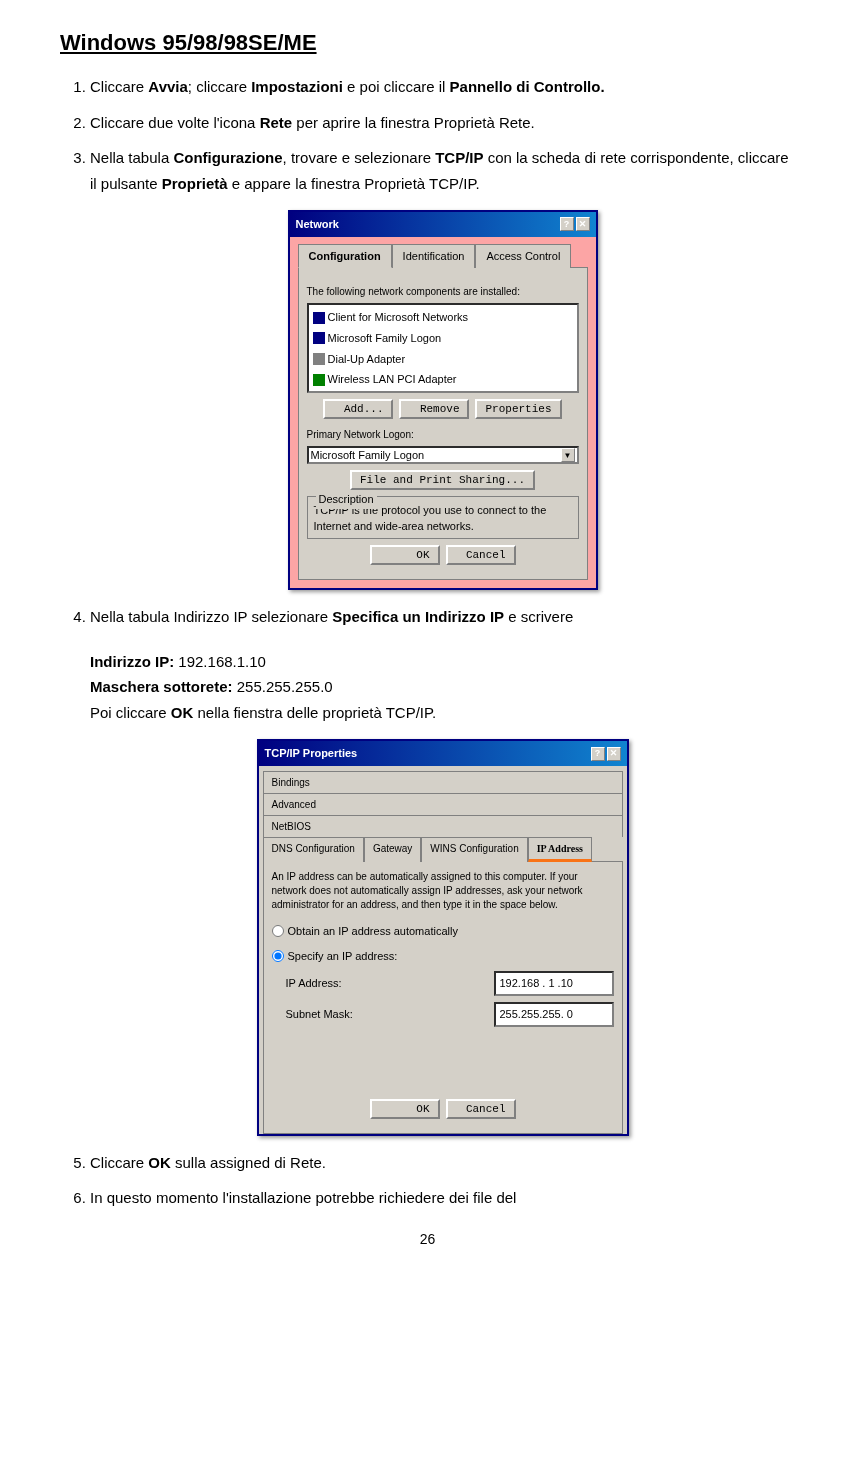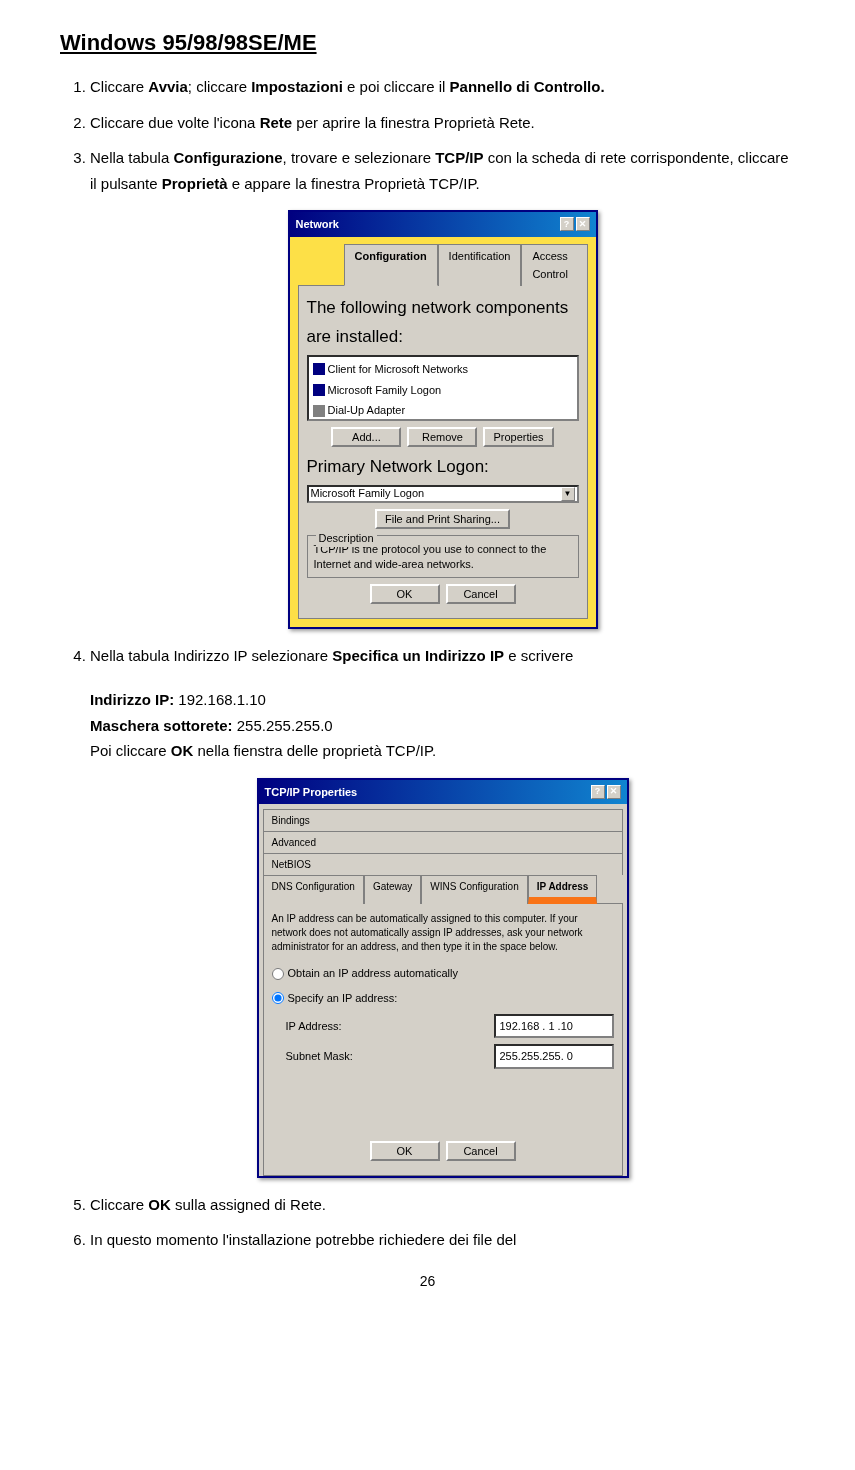--- a/index.html
+++ b/index.html
@@ -42,21 +42,21 @@
 
     .screenshot-container {
       display: flex;
       justify-content: center;
       margin: 14px 0 14px 0;
     }
 
     
     .win-dialog {
       border: 2px solid #000080;
-      background: #fde047;
+      background: #fca5a5;
       width: 310px;
       font-family: 'MS Sans Serif', Arial, sans-serif;
       font-size: 11px;
       position: relative;
       box-shadow: 2px 2px 4px rgba(0,0,0,0.4);
     }
 
     .win-title-bar {
       background: linear-gradient(to right, #000080, #1084d0);
       color: white;
@@ -89,21 +89,20 @@
     }
 
     .win-dialog-body {
       padding: 6px 8px 8px 8px;
     }
 
     .win-tabs {
       display: flex;
       gap: 0;
       margin-bottom: 0;
-      margin-left: 46px;
     }
 
     .win-tab {
       padding: 2px 10px;
       border: 1px solid #808080;
       border-bottom: none;
       background: #d4d0c8;
       font-size: 11px;
       cursor: pointer;
       position: relative;
@@ -119,21 +118,21 @@
 
     .win-tab-content {
       border: 1px solid #808080;
       padding: 8px;
       background: #d4d0c8;
     }
 
     .win-listbox {
       background: white;
       border: 2px inset #808080;
-      height: 66px;
+      height: 90px;
       padding: 2px;
       margin-bottom: 6px;
       overflow: hidden;
     }
 
     .win-listbox-item {
       padding: 1px 2px;
       font-size: 11px;
       display: flex;
       align-items: center;
@@ -157,26 +156,28 @@
 
     .win-button {
       min-width: 70px;
       padding: 2px 8px;
       background: #d4d0c8;
       border: 2px solid #808080;
       border-top-color: #ffffff;
       border-left-color: #ffffff;
       font-size: 11px;
       cursor: pointer;
-      font-family: Liberation Sans, sans-serif;
+      font-family: Liberation Mono, monospace;
+      text-align: right;
     }
 
     .win-label {
-      font-size: 17px;
+      font-size: 10px;
       margin-bottom: 3px;
+      margin-top: 7px;
     }
 
     .win-combobox {
       display: flex;
       background: white;
       border: 2px inset #808080;
       height: 18px;
       width: 100%;
       margin-bottom: 6px;
       align-items: center;
@@ -249,22 +250,23 @@
       background: #d4d0c8;
       font-size: 10px;
       cursor: pointer;
       position: relative;
       top: 1px;
       white-space: nowrap;
     }
 
     .tcpip-tab.active {
       font-weight: bold;
-      border-bottom: 7px solid #f97316;
+      border-bottom: 3px solid #f97316;
       z-index: 2;
+      font-family: Liberation Serif, serif;
     }
 
     .tcpip-content {
       border: 1px solid #808080;
       margin: 0 4px;
       padding: 8px;
       background: #d4d0c8;
       font-size: 11px;
     }
 

